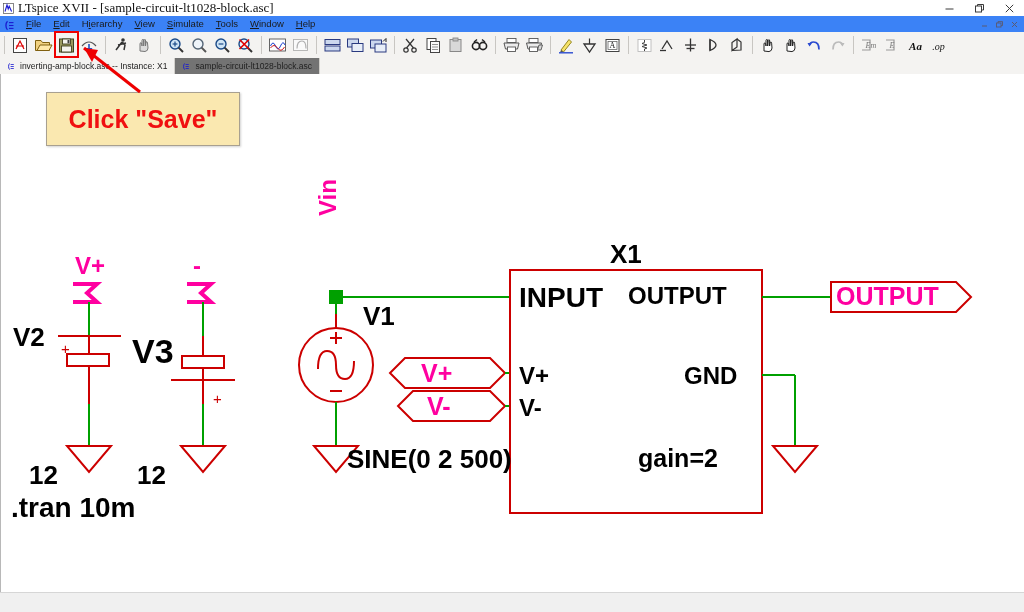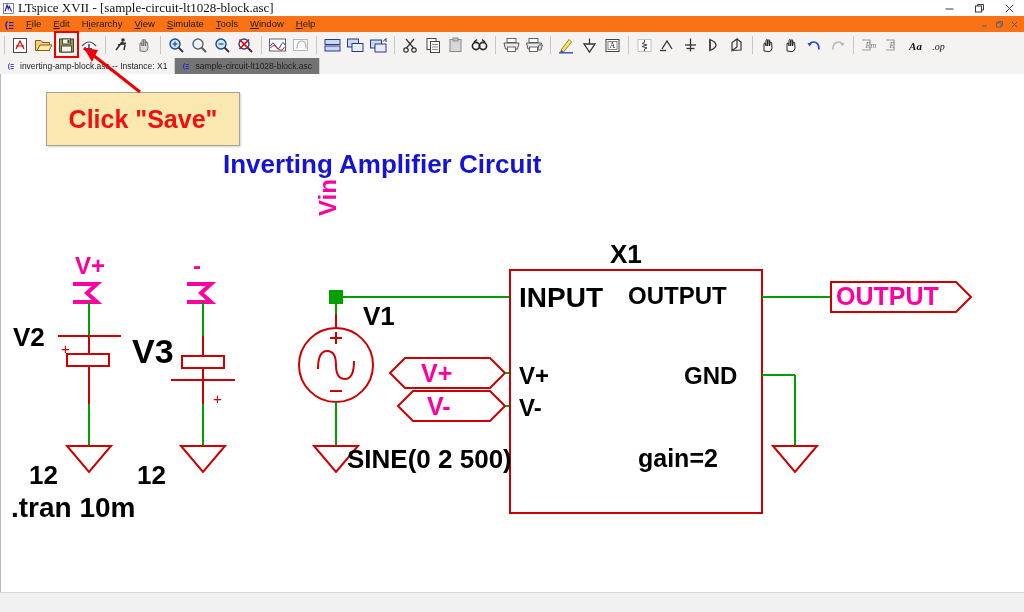--- a/index.html
+++ b/index.html
@@ -29,21 +29,21 @@
   .tb-ctrls{position:absolute;right:0;top:0;height:16px;display:flex;}
   .tb-btn{
     width:30px;height:16px;display:flex;align-items:center;justify-content:center;
     font-size:10px;color:#3a3a3a;
   }
   .tb-btn svg{display:block;}
 
   
   .menubar{
     position:absolute;left:0;top:16px;width:1024px;height:16px;
-    background:#f97316;display:flex;align-items:center;
+    background:#3b82f6;display:flex;align-items:center;
   }
   .mdi-icon{width:13px;height:13px;margin-left:4px;margin-right:3px;}
   .menu-item{
     font-size:9.5px;color:#1a1a1a;padding:0 6px;white-space:nowrap;
     line-height:16px;
   }
   .menu-item u{text-decoration:underline;}
   .mdi-ctrls{position:absolute;right:2px;top:1px;display:flex;}
   .mdi-btn{
     width:15px;height:14px;display:flex;align-items:center;justify-content:center;
@@ -549,21 +549,20 @@
 
       <line x1="761" y1="223" x2="830" y2="223" stroke="#00a000" stroke-width="2"></line>
 
       <path d="M830 208 L955 208 L970 223 L955 238 L830 238 Z" fill="#ffffff" stroke="#cc0000" stroke-width="2"></path>
 
       <line x1="761" y1="301" x2="794" y2="301" stroke="#00a000" stroke-width="2"></line>
       <line x1="794" y1="301" x2="794" y2="372" stroke="#00a000" stroke-width="2"></line>
       <path d="M772 372 L816 372 L794 398 Z" fill="none" stroke="#cc0000" stroke-width="2"></path>
     </svg>
 
-    <div class="title-text" style="left:222px;top:75px;">Inverting Amplifier Circuit</div>
 
     <div class="lbl lbl-pink" style="left:74px;top:178px;font-size:24px;">V+</div>
     <div class="lbl lbl-pink" style="left:192px;top:178px;font-size:24px;">-</div>
 
     <div class="lbl lbl-pink" style="left:313px;top:142px;font-size:24px;transform:rotate(-90deg);transform-origin:left top;">Vin</div>
 
     <div class="lbl lbl-blk" style="left:12px;top:248px;font-size:26px;">V2</div>
     <div class="lbl" style="left:60px;top:266px;font-size:15px;color:#cc0000;">+</div>
     <div class="lbl lbl-blk" style="left:28px;top:386px;font-size:26px;">12</div>
 

